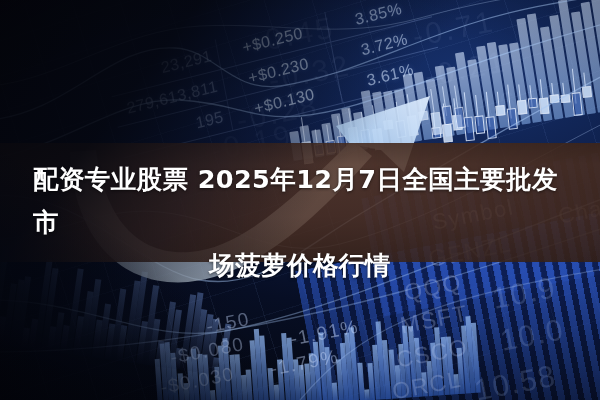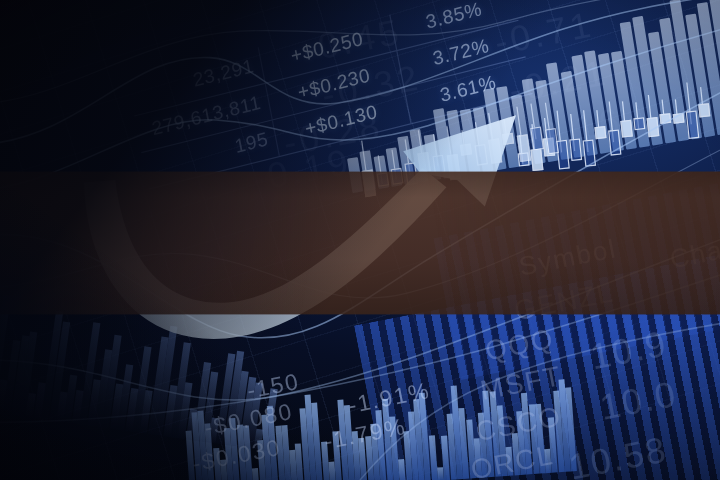--- a/index.html
+++ b/index.html
@@ -471,14 +471,20 @@
     <path d="M336,126 L430,96 L404,172 L381,150 L350,144 Z" fill="url(#ahd)"></path>
   </svg>
 
   <div class="band-brown"></div>
   <div class="band-brown-tex"></div>
 
   <div class="layer bg-darkwedge"></div>
   <div class="layer bg-darkwedge2"></div>
   <div class="layer vignette"></div>
 
+  <div class="title-wrap">
+    <div class="title">
+      <span>配资专业股票 2025年12月7日全国主要批发市</span>
+      <span class="l2">场菠萝价格行情</span>
+    </div>
+  </div>
 
 </div>
 
 </body></html>

